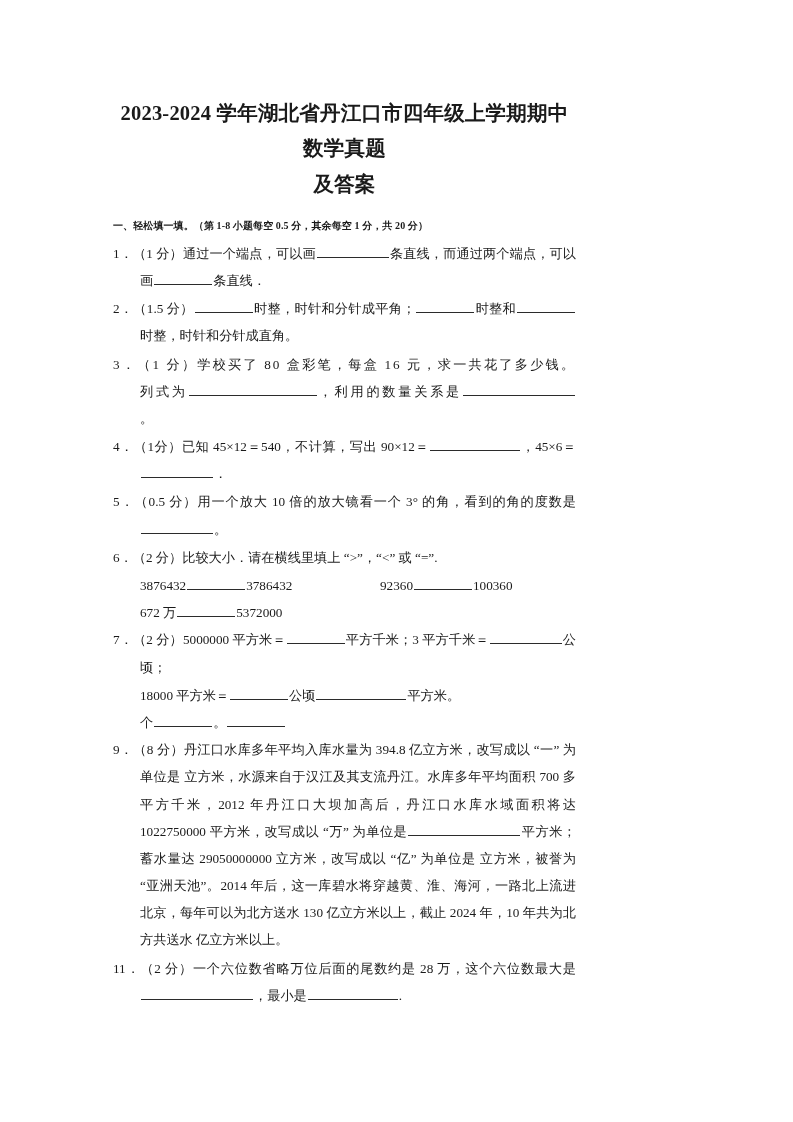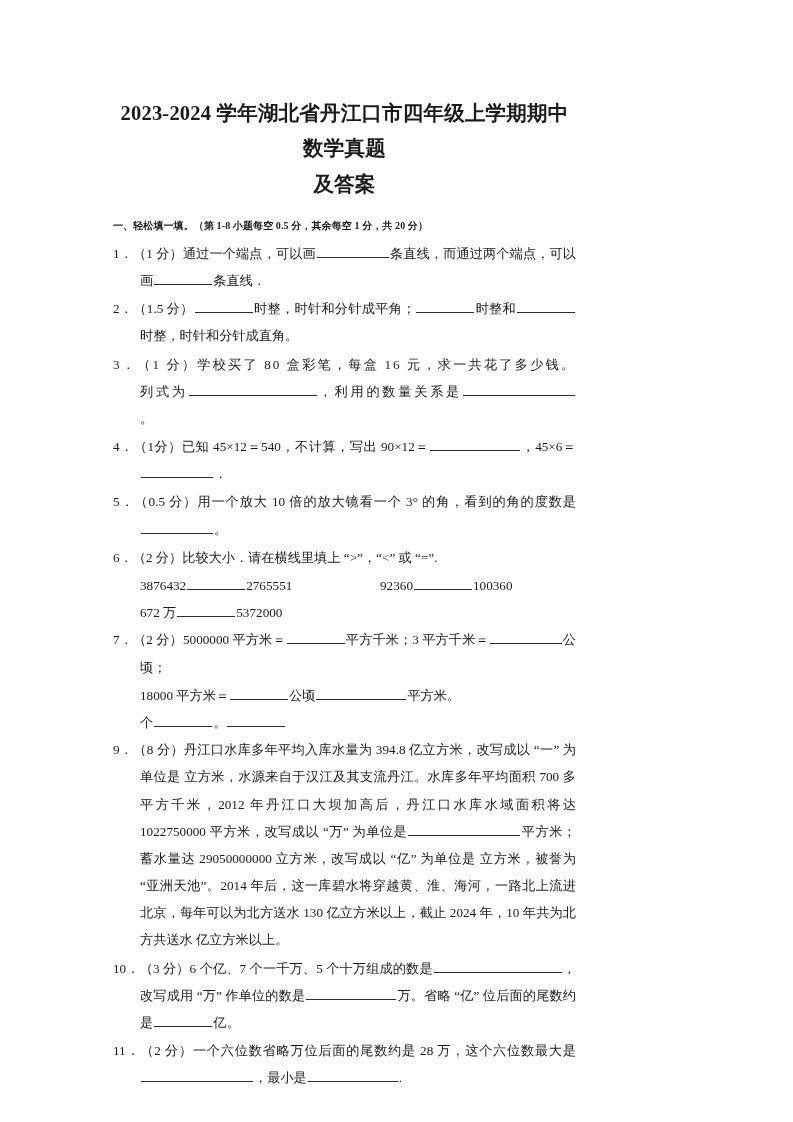--- a/index.html
+++ b/index.html
@@ -105,32 +105,31 @@
 
   <p class="q wide"><span class="num">3．</span><span>（1 分）</span><span>学校买了 80 盒彩笔，每盒 16 元，求一共花了多少钱。列式为</span><span class="blank b-huge"></span><span>，利用的数量关系是</span><span class="blank b-xxl"></span><span>。</span></p>
 
   <p class="q"><span class="num">4．</span><span>（1分）</span><span>已知 45×12＝540，不计算，写出 90×12＝</span><span class="blank b-xl"></span><span>，45×6＝</span><span class="blank b-l"></span><span>．</span></p>
 
   <p class="q"><span class="num">5．</span><span>（0.5 分）</span><span>用一个放大 10 倍的放大镜看一个 3° 的角，看到的角的度数是</span><span class="blank b-l"></span><span>。</span></p>
 
   <p class="q"><span class="num">6．</span><span>（2 分）</span><span>比较大小．请在横线里填上 “&gt;”，“&lt;” 或 “=”.</span></p>
 
   <div class="cmp-row">
-    <div class="cmp-cell"><span>3876432</span><span class="blank b-m"></span><span>2765551</span></div>
+    <div class="cmp-cell"><span>3876432</span><span class="blank b-m"></span><span>3786432</span></div>
     <div class="cmp-cell right"><span>92360</span><span class="blank b-m"></span><span>100360</span></div>
   </div>
 
   <div class="cmp-row">
     <div class="cmp-cell"><span>672 万</span><span class="blank b-m"></span><span>5372000</span></div>
   </div>
 
   <p class="q"><span class="num">7．</span><span>（2 分）</span><span>5000000 平方米＝</span><span class="blank b-m"></span><span>平方千米；3 平方千米＝</span><span class="blank b-l"></span><span>公顷；</span></p>
   <p class="sub"><span>18000 平方米＝</span><span class="blank b-m"></span><span>公顷</span><span class="blank b-xl"></span><span>平方米。</span></p>
 
   <p class="sub"><span>个</span><span class="blank b-m"></span><span>。</span><span class="blank b-m"></span><span></span></p>
 
   <p class="q j"><span class="num">9．</span><span>（8 分）</span><span>丹江口水库多年平均入库水量为 394.8 亿立方米，改写成以 “一” 为单位是 立方米，水源来自于汉江及其支流丹江。水库多年平均面积 700 多平方千米，2012 年丹江口大坝加高后，丹江口水库水域面积将达 1022750000 平方米，改写成以 “万” 为单位是</span><span class="blank b-xxl"></span><span>平方米；蓄水量达 29050000000 立方米，改写成以 “亿” 为单位是 立方米，被誉为 “亚洲天池”。2014 年后，这一库碧水将穿越黄、淮、海河，一路北上流进北京，每年可以为北方送水 130 亿立方米以上，截止 2024 年，10 年共为北方共送水 亿立方米以上。</span></p>
 
-  <p class="q"><span class="num">10．</span><span>（3 分）</span><span>6 个亿、7 个一千万、5 个十万组成的数是</span><span class="blank b-huge"></span><span>，改写成用 “万” 作单位的数是</span><span class="blank b-xl"></span><span>万。省略 “亿” 位后面的尾数约是</span><span class="blank b-m"></span><span>亿。</span></p>
 
   <p class="q"><span class="num">11．</span><span>（2 分）</span><span>一个六位数省略万位后面的尾数约是 28 万，这个六位数最大是</span><span class="blank b-xxl"></span><span>，最小是</span><span class="blank b-xl"></span><span>.</span></p>
 
 </div>
 
 </body></html>

